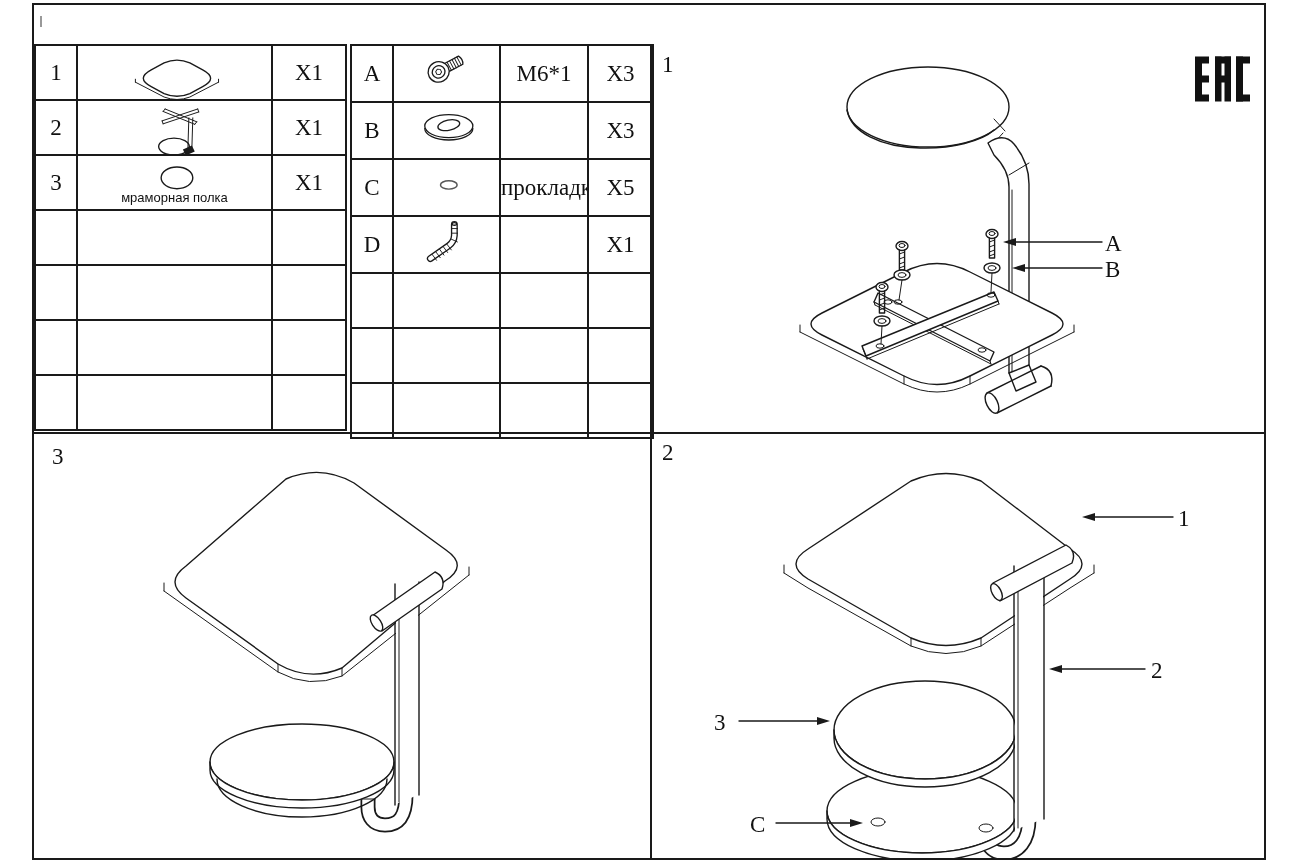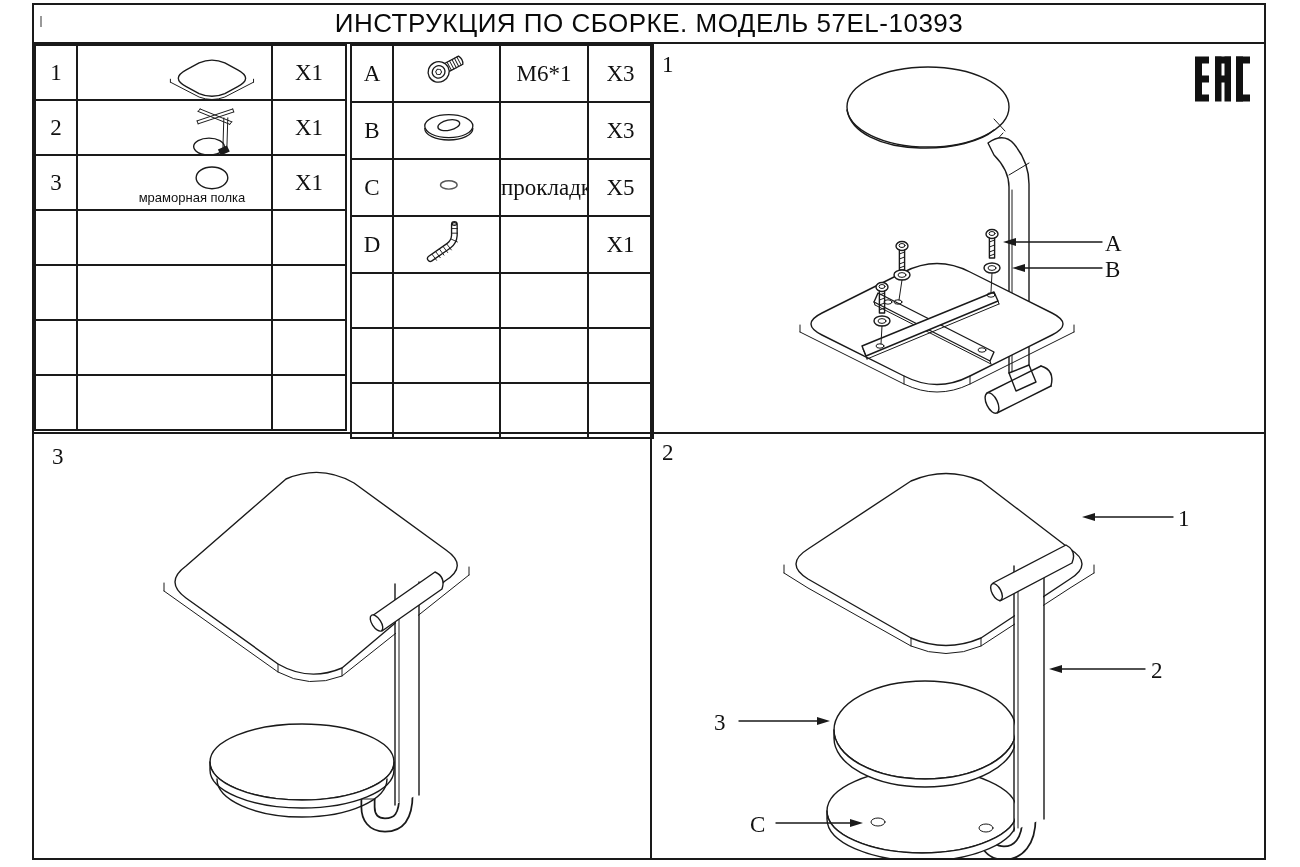--- a/index.html
+++ b/index.html
@@ -7,21 +7,21 @@
   .titlebar{position:absolute;left:0;top:0;width:100%;height:39px;border-bottom:2px solid #1a1a1a;box-sizing:border-box;
             display:flex;align-items:center;justify-content:center;
             font:26px "Liberation Sans", sans-serif;color:#0a0a0a;letter-spacing:.5px;}
   .tick{position:absolute;left:6px;top:11px;width:2px;height:11px;background:#999;}
   table.grid{border-collapse:collapse;position:absolute;table-layout:fixed;}
   table.grid td{border:2px solid #1a1a1a;height:53px;padding:0;text-align:center;vertical-align:middle;
                 font:23px "Liberation Serif", serif;color:#111;overflow:hidden;}
   #parts-table{left:0;top:39px;width:311px;}
   #hardware-table{left:316px;top:39px;width:302px;}
   .spec-small{font:13px "Liberation Sans", sans-serif;}
-  .part-cell{position:relative;width:100%;height:43px;padding-left:35px;}
+  .part-cell{position:relative;width:100%;height:43px;}
   .part-cell svg{display:block;}
   .part-caption{position:absolute;left:0;right:0;bottom:0;text-align:center;
                 font:13px "Liberation Sans", sans-serif;color:#111;line-height:13px;}
   .divider-v{position:absolute;left:616px;top:39px;width:2px;height:814px;background:#1a1a1a;}
   .divider-h{position:absolute;left:0;top:427px;width:1230px;height:2px;background:#1a1a1a;}
   .panel{position:absolute;}
   #panel1{left:618px;top:41px;width:612px;height:386px;}
   #panel2{left:618px;top:429px;width:612px;height:424px;}
   #panel3{left:0;top:429px;width:616px;height:424px;}
   .panel svg{display:block;width:100%;height:100%;}
@@ -30,23 +30,20 @@
   .thin{stroke-width:1;}
   .wht{fill:#fff;stroke:#1a1a1a;stroke-width:1.4;stroke-linejoin:round;}
   .blk{fill:#1a1a1a;stroke:none;}
   .lbl{font:23px "Liberation Serif", serif;fill:#111;}
 </style>
 </head>
 <body>
 
 <div class="sheet">
 
-  <div class="titlebar">
-    <span>ИНСТРУКЦИЯ ПО СБОРКЕ. МОДЕЛЬ 57EL-10393</span>
-  </div>
   <div class="tick"></div>
 
   <table class="grid" id="parts-table">
     <colgroup>
         <col style="width:42px">
         <col style="width:195px">
         <col style="width:74px">
       </colgroup>
     <tbody>
         <tr>

